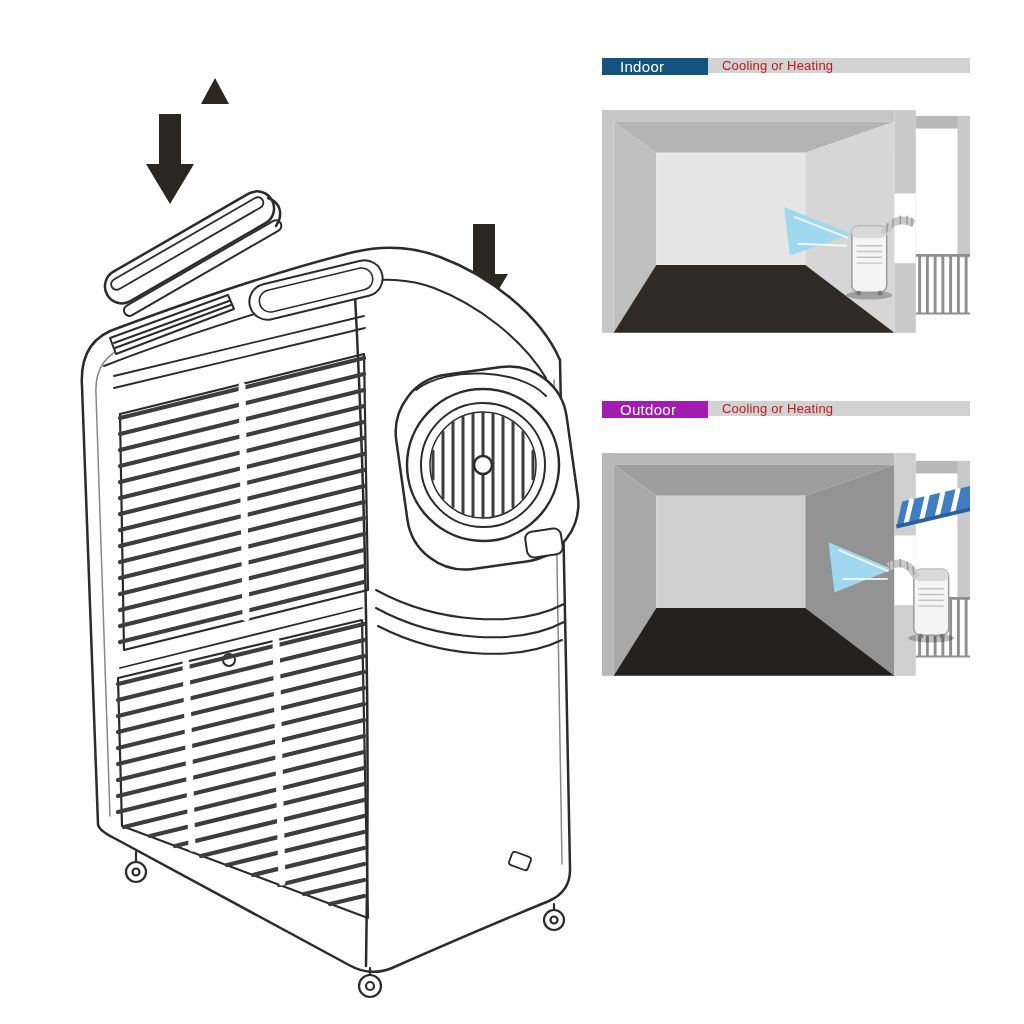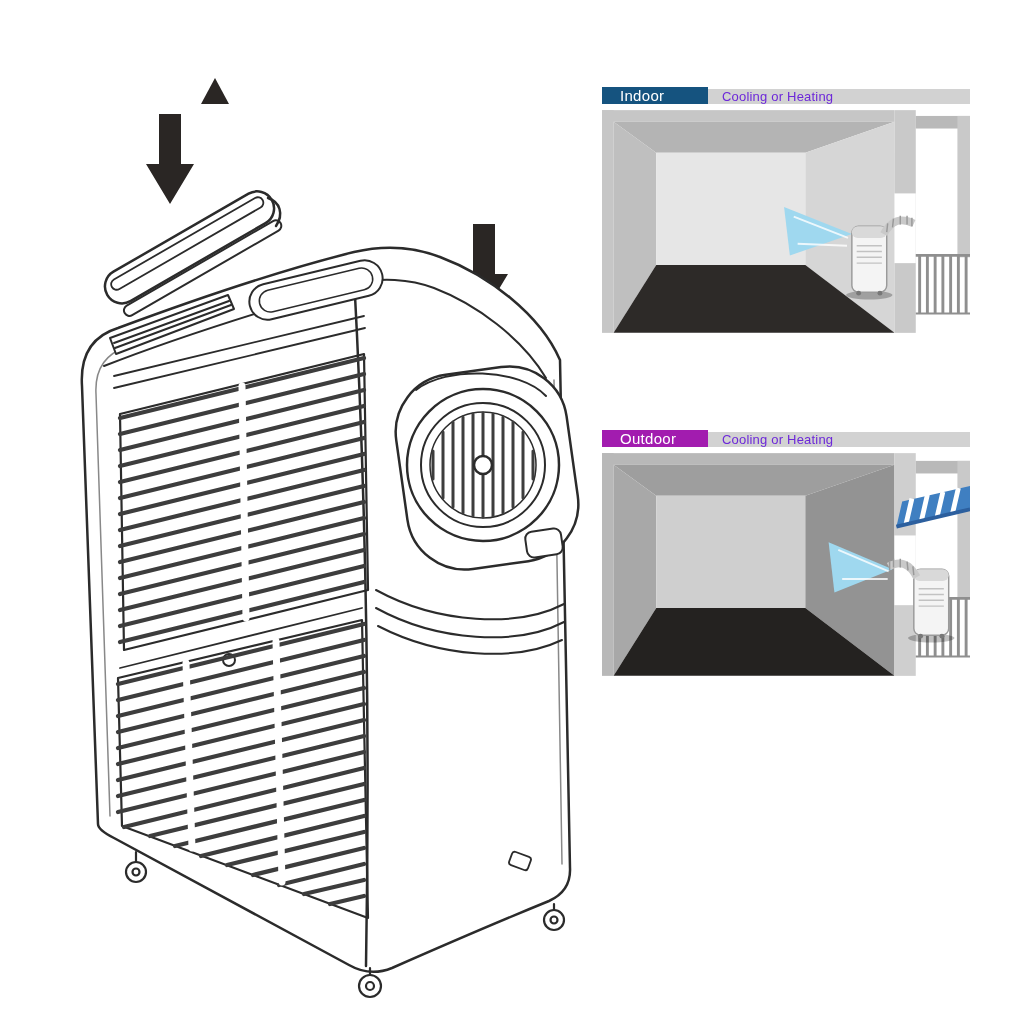--- a/index.html
+++ b/index.html
@@ -1,24 +1,24 @@
 <!DOCTYPE html>
 <html><head>
 <meta charset="utf-8">
 <style>
   html,body{margin:0;padding:0;background:#ffffff;}
   .page{position:relative;width:1024px;height:1024px;background:#ffffff;overflow:hidden;
         font-family:"Liberation Sans", sans-serif;}
   .drawing{position:absolute;left:18px;top:18px;width:580px;height:1000px;}
   .right-col{position:absolute;left:602px;top:58px;width:368px;}
   .panel{margin-bottom:68px;}
-  .panel-header{display:flex;align-items:flex-end;height:46px;}
+  .panel-header{display:flex;align-items:flex-start;height:46px;}
   .chip{color:#ffffff;font-size:15px;font-weight:500;display:flex;align-items:center;
         padding:0 18px;min-width:70px;letter-spacing:.3px;}
-  .bar{flex:1;display:flex;align-items:center;font-size:13px;color:#6d28d9;
+  .bar{flex:1;display:flex;align-items:center;font-size:13px;color:#b91c1c;
        padding-left:14px;letter-spacing:.2px;}
   .scene{margin-top:6px;line-height:0;}
   svg{display:block;}
 </style>
 </head>
 <body>
 
 <div class="page">
 
   <div class="drawing">

